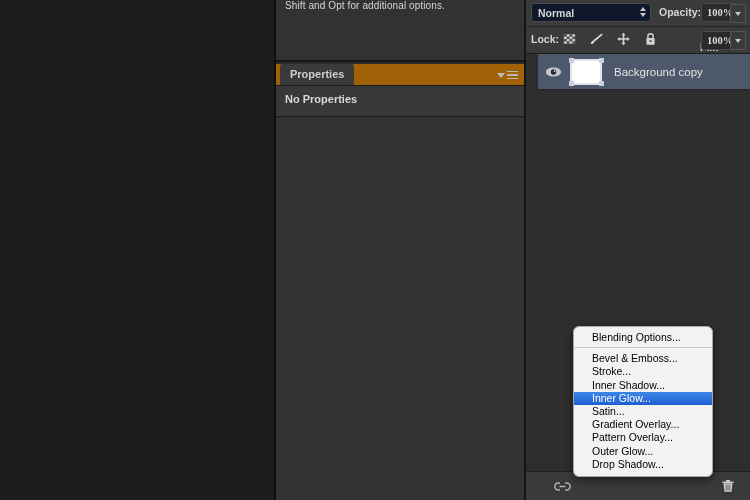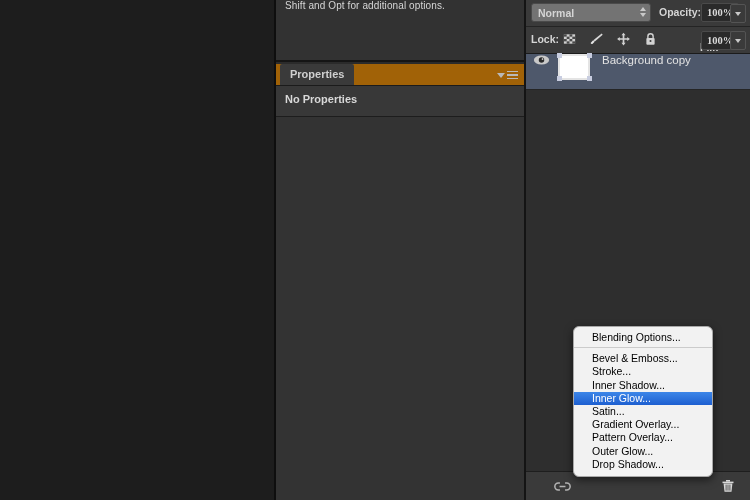--- a/index.html
+++ b/index.html
@@ -143,21 +143,21 @@
   .blend-row {
     position: relative;
     height: 26px;
     background: #3a3a3a;
     border-bottom: 1px solid #242424;
   }
   .blend-select {
     position: absolute;
     left: 5px; top: 3px;
     width: 120px; height: 19px;
-    background: #737373;
+    background: #0f172a;
     border: 1px solid #4a4a4a;
     border-radius: 3px;
     box-sizing: border-box;
   }
   .blend-select .lbl {
     position: absolute;
     left: 6px; top: 3px;
     font-size: 10.5px;
     color: #d5d5d5;
     font-weight: bold;
@@ -256,22 +256,23 @@
     position: absolute;
     left: 0; top: 54px;
     width: 224px; height: 418px;
     background: #2e2e2e;
   }
   .layer-row {
     position: relative;
     height: 35px;
     border-bottom: 1px solid #252525;
     display: flex;
-    align-items: flex-start;
+    align-items: center;
     background: #333333;
+    margin-left: 12px;
   }
   .layer-row.selected { background: #4e586b; }
   .eye-cell {
     width: 30px;
     display: flex;
     align-items: center;
     justify-content: center;
   }
   .thumb {
     width: 32px; height: 26px;

